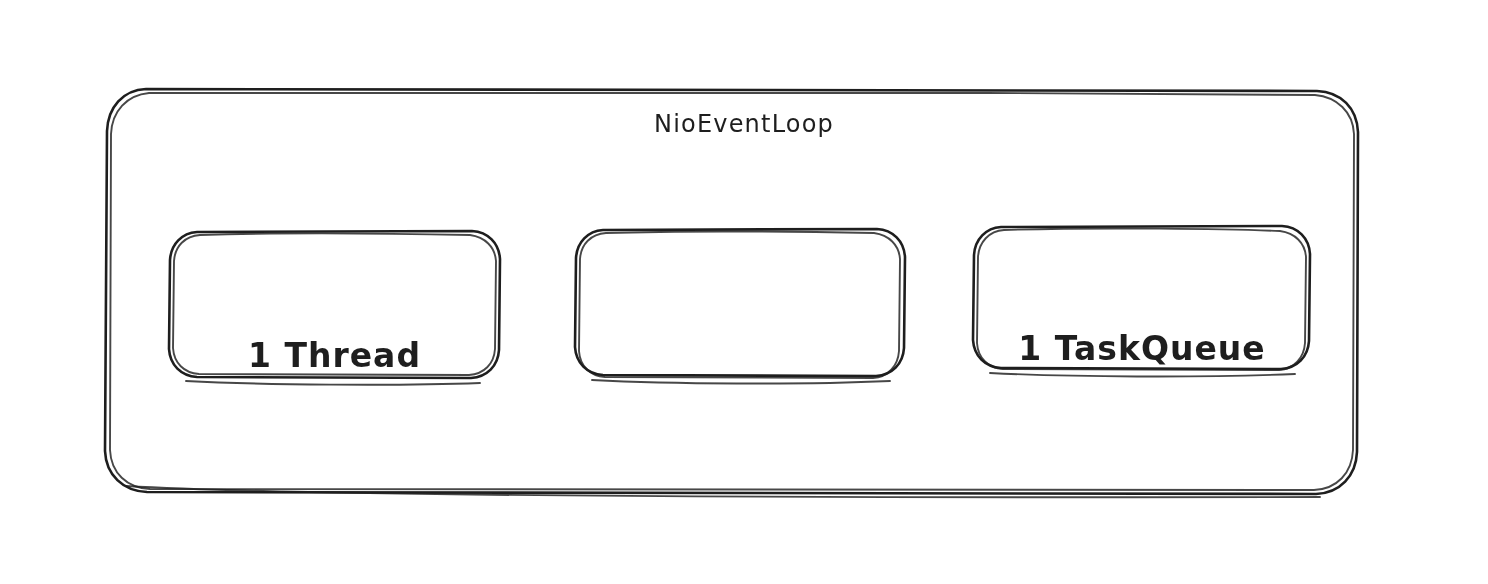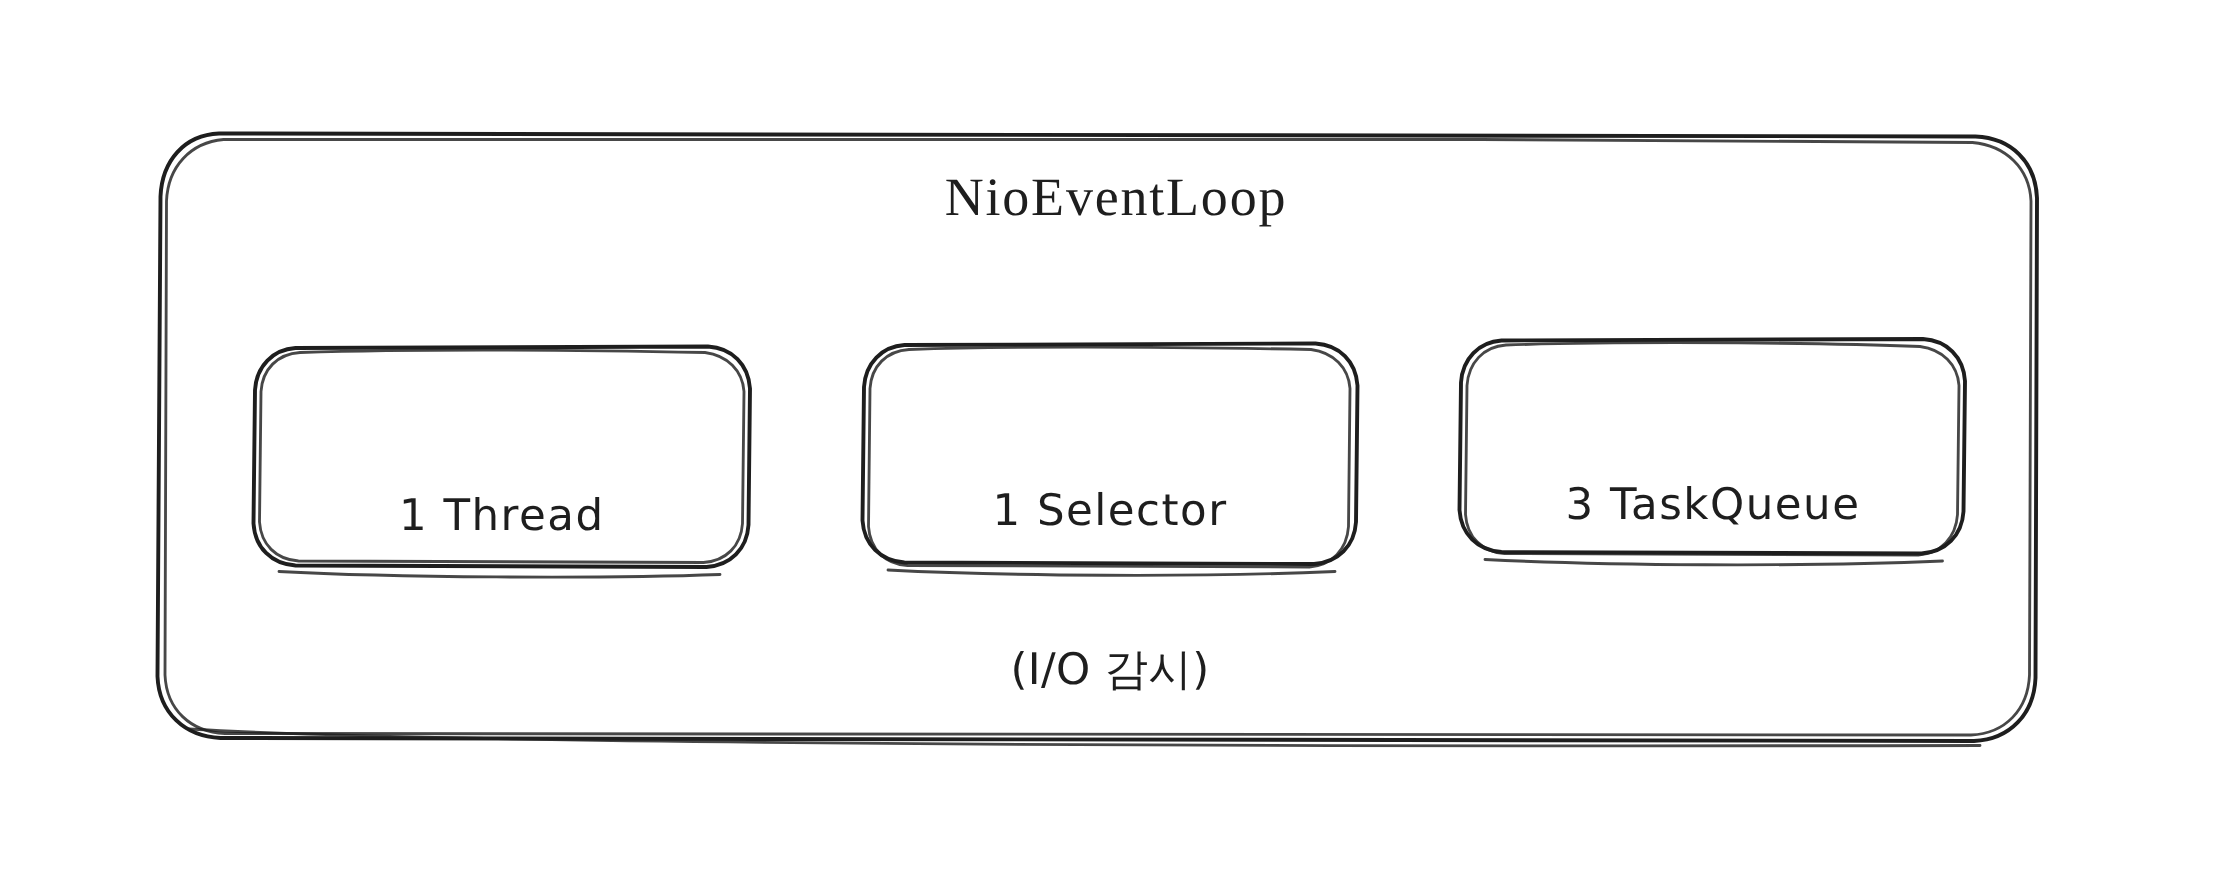--- a/index.html
+++ b/index.html
@@ -53,28 +53,27 @@
     font-family: "DejaVu Sans", "Liberation Sans", sans-serif;
     text-align: center;
     white-space: pre;
     line-height: 1.22;
     letter-spacing: 0.4px;
   }
   #group-title {
     left: 0;
     width: 1488px;
     top: 110px;
-    font-size: 36px;
+    font-size: 24px;
     font-weight: 400;
     letter-spacing: 1.2px;
-    font-family: Liberation Serif, serif;
   }
   .box-label {
-    font-size: 29px;
-    font-weight: 400;
+    font-size: 33px;
+    font-weight: 700;
   }
   .box-label .line-en {
     display: block;
     letter-spacing: 1px;
   }
   .box-label .line-ko {
     display: block;
     letter-spacing: 0.2px;
   }
   #label-thread    { left: 168px;  width: 333px; top: 255px; }
@@ -115,23 +114,19 @@
   </svg>
 
   <div class="text-layer">
 
     <div class="label" id="group-title">NioEventLoop</div>
 
     <div class="label box-label" id="label-thread">
       <span class="line-en">1 Thread</span>
     </div>
 
-    <div class="label box-label" id="label-selector">
-      <span class="line-en">1 Selector</span>
-      <span class="line-ko">(I/O 감시)</span>
-    </div>
 
     <div class="label box-label" id="label-taskqueue">
-      <span class="line-en">3 TaskQueue</span>
+      <span class="line-en">1 TaskQueue</span>
     </div>
 
   </div>
 </div>
 
 </body></html>

